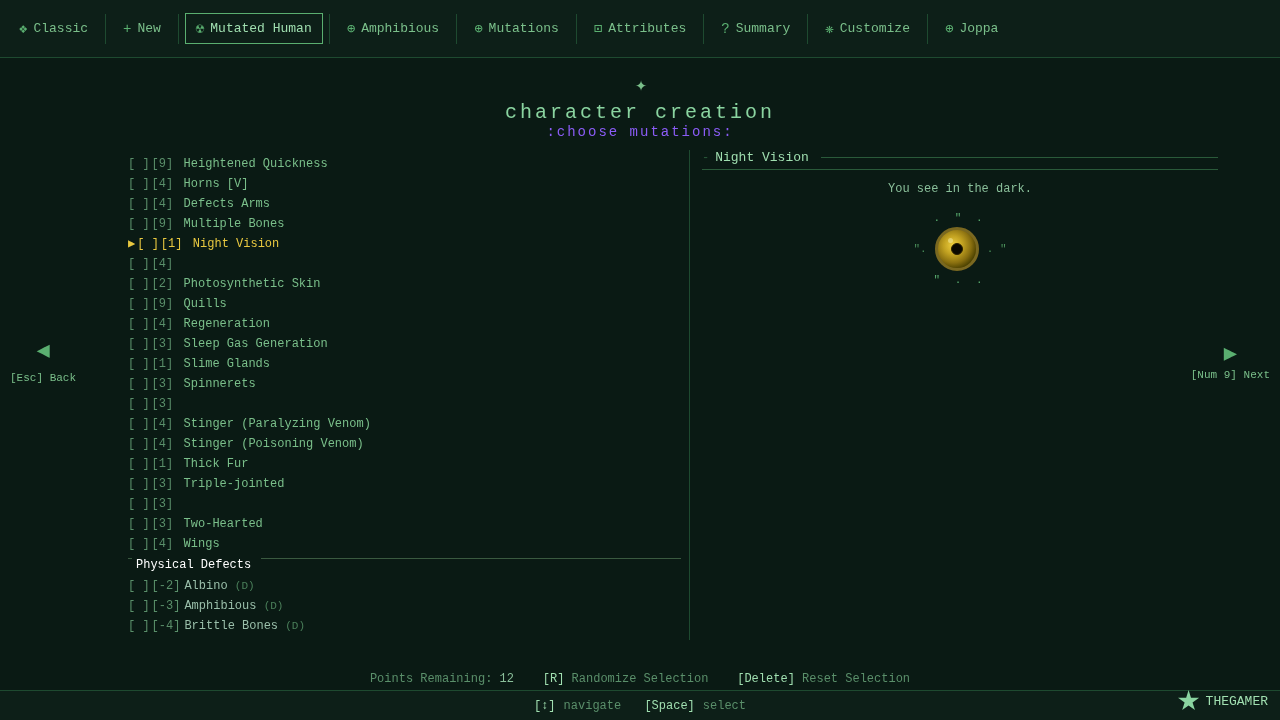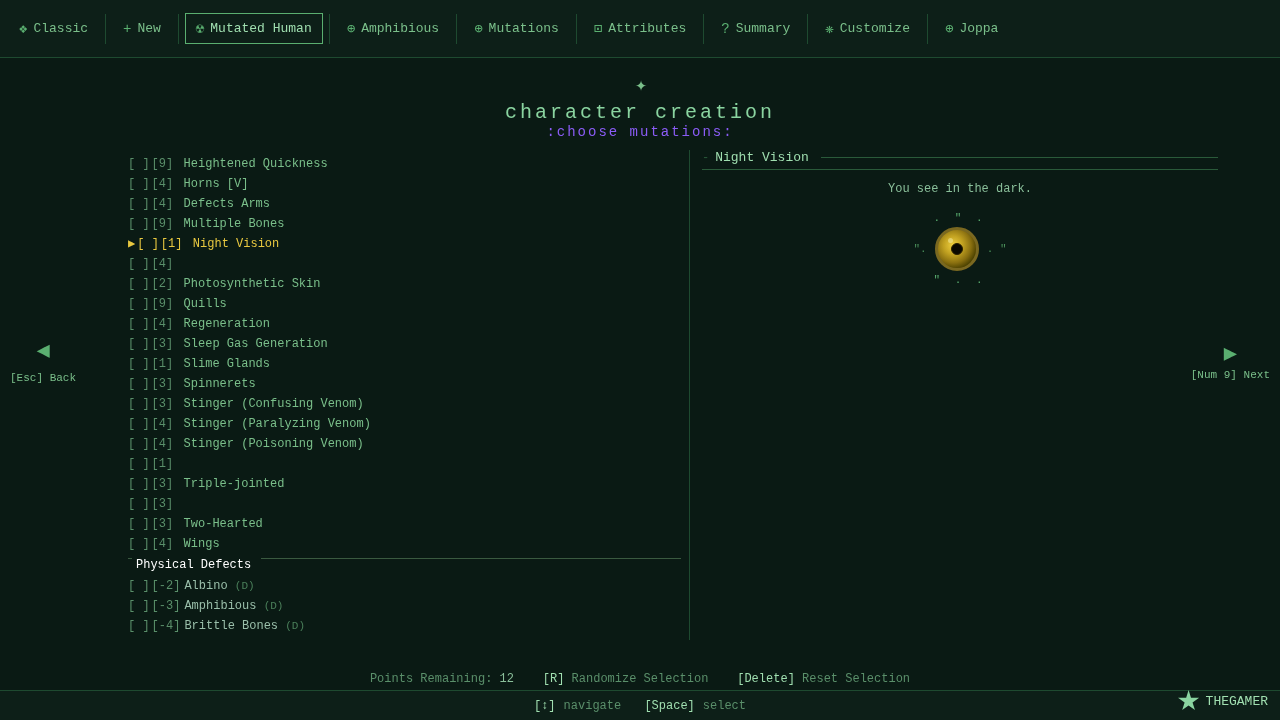--- a/index.html
+++ b/index.html
@@ -367,35 +367,35 @@
       <span class="mutation-name">Slime Glands</span>
     </div>
     <div class="mutation-row">
       <span class="mutation-checkbox">[ ]</span>
       <span class="mutation-cost">[3]</span>
       <span class="mutation-name">Spinnerets</span>
     </div>
     <div class="mutation-row">
       <span class="mutation-checkbox">[ ]</span>
       <span class="mutation-cost">[3]</span>
-      <span class="mutation-name">Stinger (Confusing Venom)</span>
     </div>
     <div class="mutation-row">
       <span class="mutation-checkbox">[ ]</span>
       <span class="mutation-cost">[4]</span>
       <span class="mutation-name">Stinger (Paralyzing Venom)</span>
     </div>
     <div class="mutation-row">
       <span class="mutation-checkbox">[ ]</span>
       <span class="mutation-cost">[4]</span>
       <span class="mutation-name">Stinger (Poisoning Venom)</span>
     </div>
     <div class="mutation-row">
       <span class="mutation-checkbox">[ ]</span>
       <span class="mutation-cost">[1]</span>
+      <span class="mutation-name">Thick Fur</span>
     </div>
     <div class="mutation-row">
       <span class="mutation-checkbox">[ ]</span>
       <span class="mutation-cost">[3]</span>
       <span class="mutation-name">Triple-jointed</span>
     </div>
     <div class="mutation-row">
       <span class="mutation-checkbox">[ ]</span>
       <span class="mutation-cost">[3]</span>
     </div>

